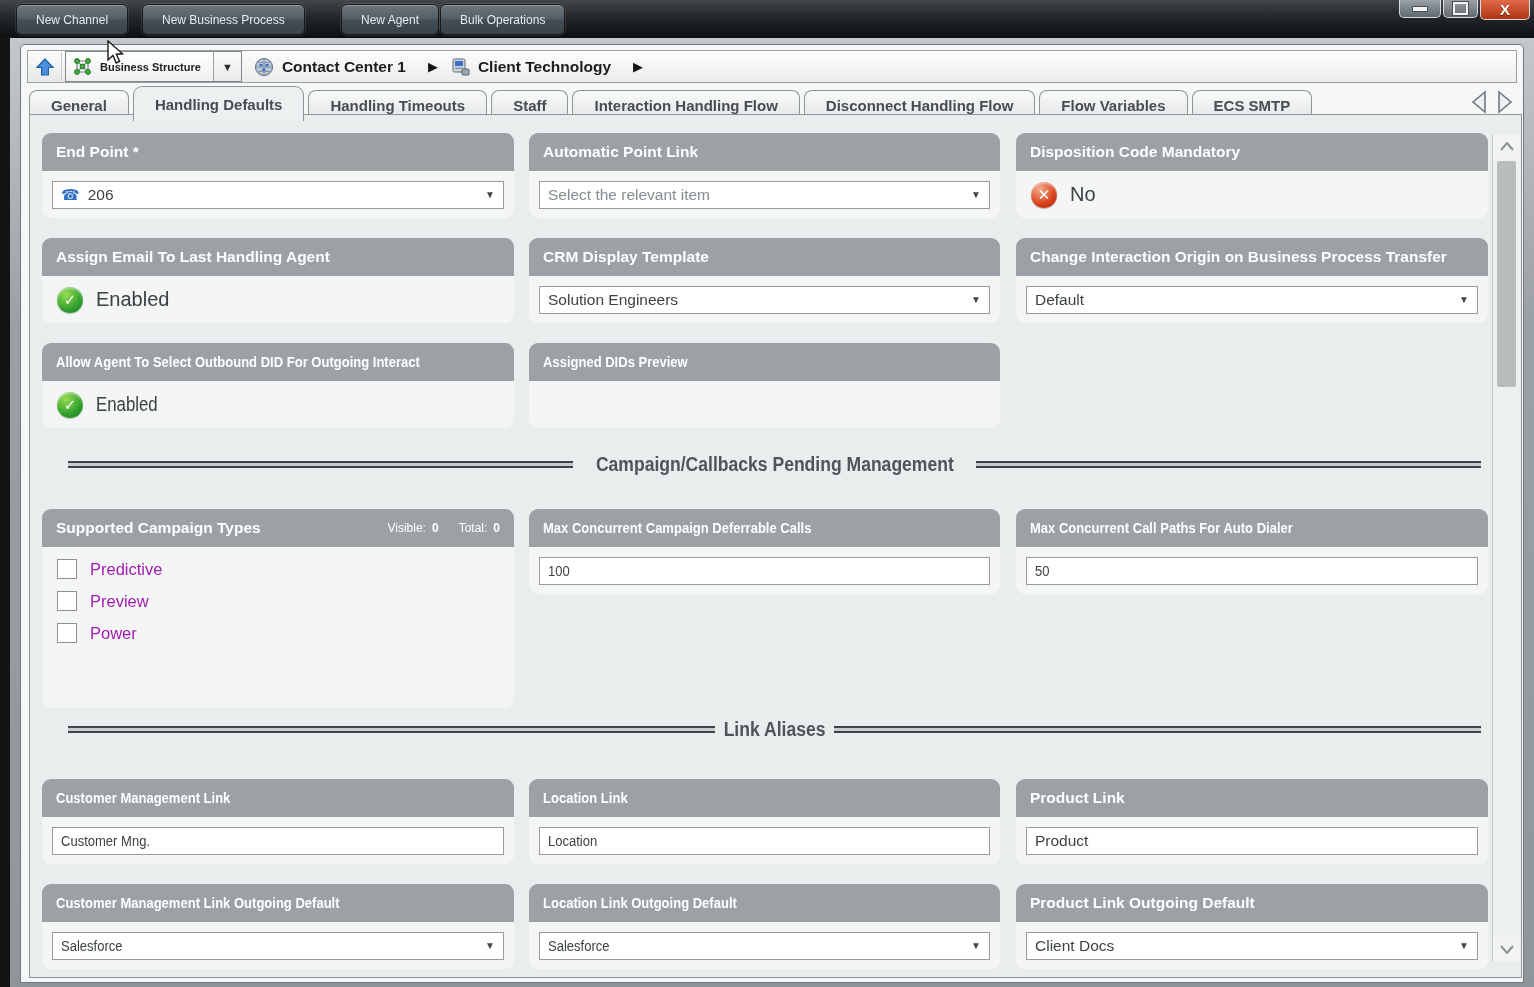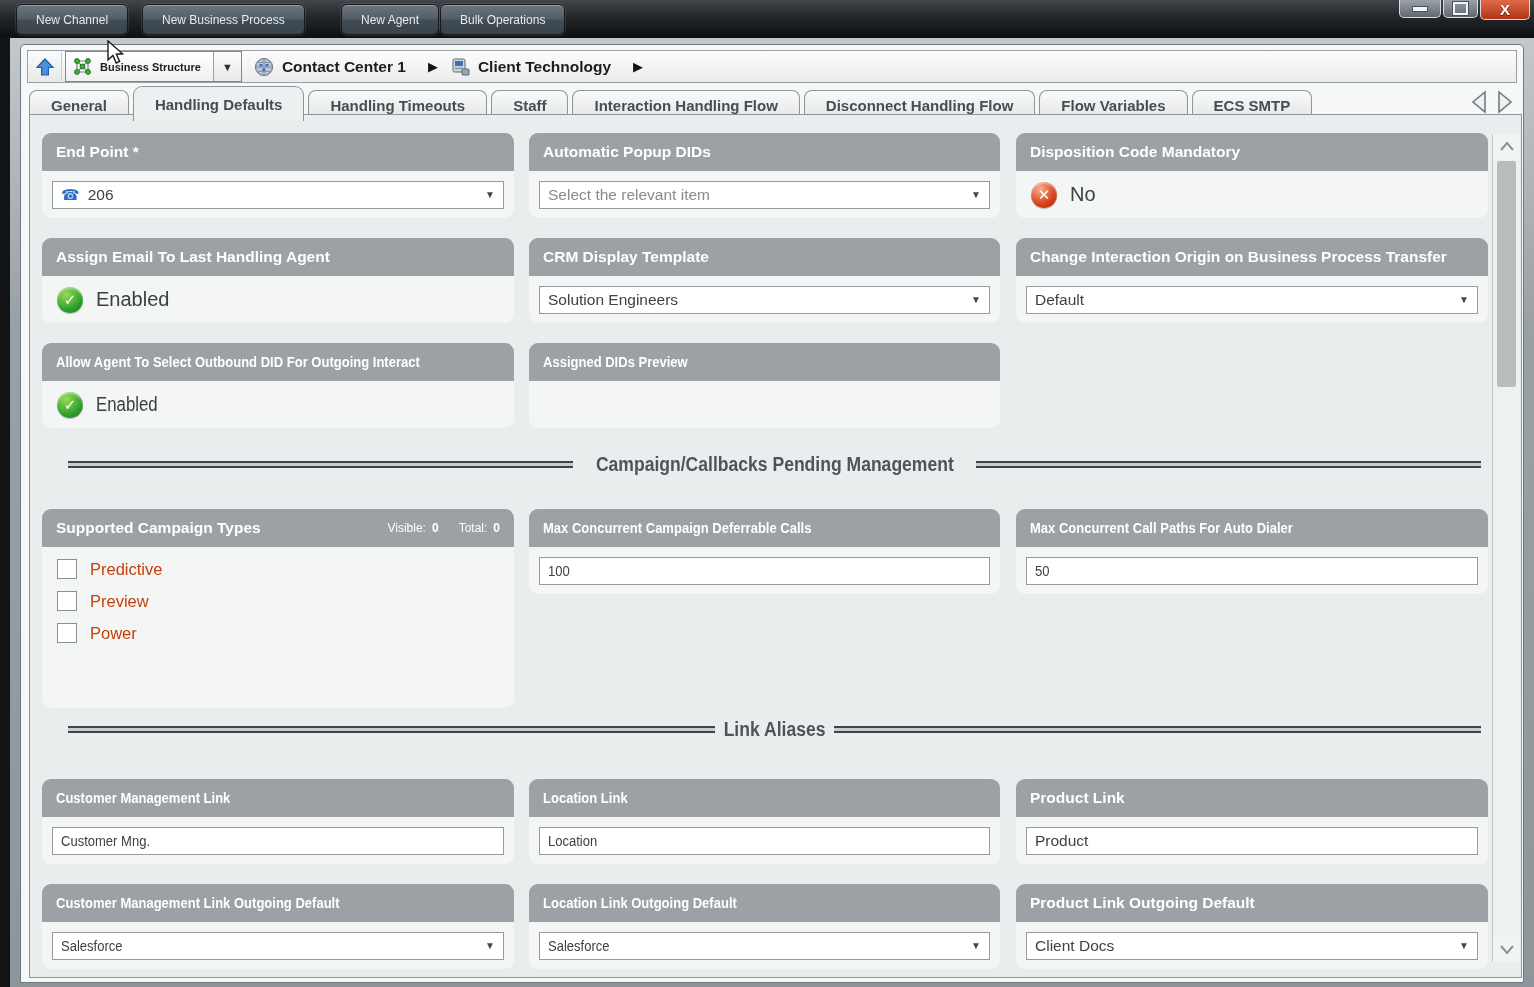--- a/index.html
+++ b/index.html
@@ -73,21 +73,21 @@
   .field{flex:1;height:26px;background:#fff;border:1px solid #959b9e;
     display:flex;align-items:center;padding:0 8px;font-size:15.5px;color:#3c4245;overflow:hidden;}
   .field .ph{color:#858c90;}
   .ddarrow{margin-left:auto;color:#43484b;font-size:10px;}
   .statusrow{display:flex;align-items:center;gap:13px;padding-left:5px;font-size:20px;color:#3a4043;}
   .sicon{width:26px;height:26px;border-radius:50%;display:flex;align-items:center;justify-content:center;
     color:#fff;font-weight:bold;font-size:15px;box-shadow:inset 0 2px 2px rgba(255,255,255,.45),0 1px 1px rgba(0,0,0,.25);}
   .sicon.yes{background:radial-gradient(circle at 35% 28%,#96dd52,#2f9e2c 62%,#1c731b);}
   .sicon.no{background:radial-gradient(circle at 35% 28%,#f6ad8e,#d84018 60%,#a0280d);}
   .cbcol{display:flex;flex-direction:column;gap:12px;padding-left:5px;}
-  .cbrow{display:flex;align-items:center;gap:13px;font-size:16.5px;color:#c2410c;}
+  .cbrow{display:flex;align-items:center;gap:13px;font-size:16.5px;color:#a21caf;}
   .cb{width:18px;height:18px;background:#fff;border:1px solid #8b9194;}
   .cond{display:inline-block;transform:scaleX(.84);transform-origin:0 50%;white-space:nowrap;}
   
   .divider{position:absolute;left:38px;right:40px;height:26px;display:flex;align-items:center;gap:3px;}
   .dline{flex:1;height:7px;box-sizing:border-box;border-top:2px solid #3d4548;border-bottom:2px solid #3d4548;background:#c7cccd;}
   .dtitle{font-weight:bold;font-size:19.5px;color:#4c555a;transform:scaleX(.9);white-space:nowrap;}
   
   .sbar{position:absolute;top:19px;right:1px;width:27px;height:828px;background:#eef1f1;border-left:1px solid #c3c7c8;}
   .sbtn{position:absolute;left:0;width:27px;height:25px;display:flex;align-items:center;justify-content:center;
     color:#8b9194;font-size:15px;background:#f2f4f4;}
@@ -198,21 +198,21 @@
         <div class="field">
           <span style="color:#2f6fc4;font-size:15px;margin-right:8px;">☎</span>
           <span>206</span>
           <span class="ddarrow">▼</span>
         </div>
       </div>
     </div>
 
     <div class="panel" style="left:499px;top:18px;width:471px;">
       <div class="phead">
-          <span>Automatic Popup DIDs</span>
+          <span>Automatic Point Link</span>
         </div>
       <div class="pbody">
         <div class="field">
           <span class="ph">Select the relevant item</span>
           <span class="ddarrow">▼</span>
         </div>
       </div>
     </div>
 
     <div class="panel" style="left:986px;top:18px;">

